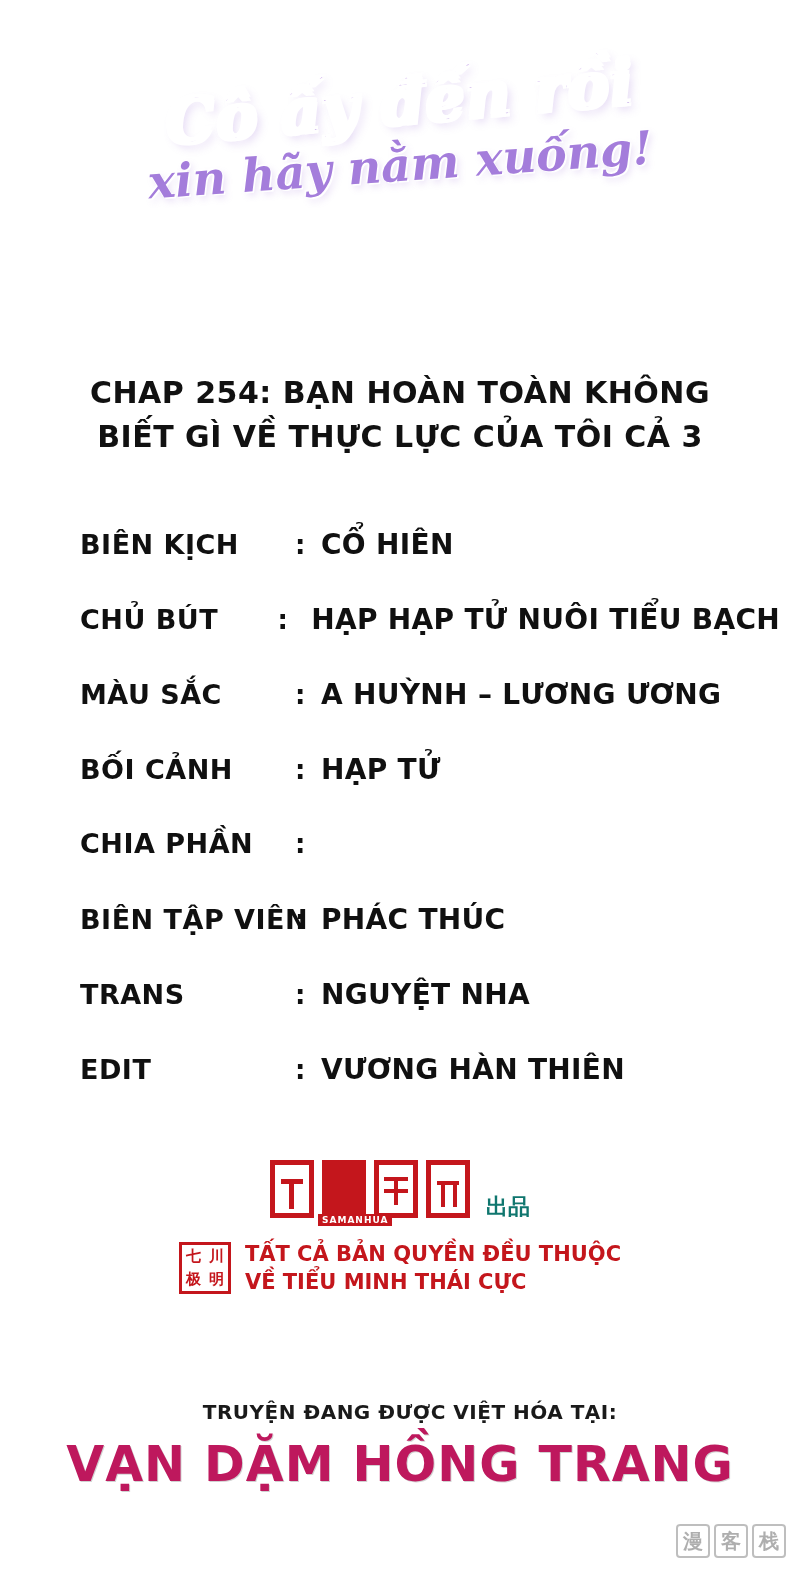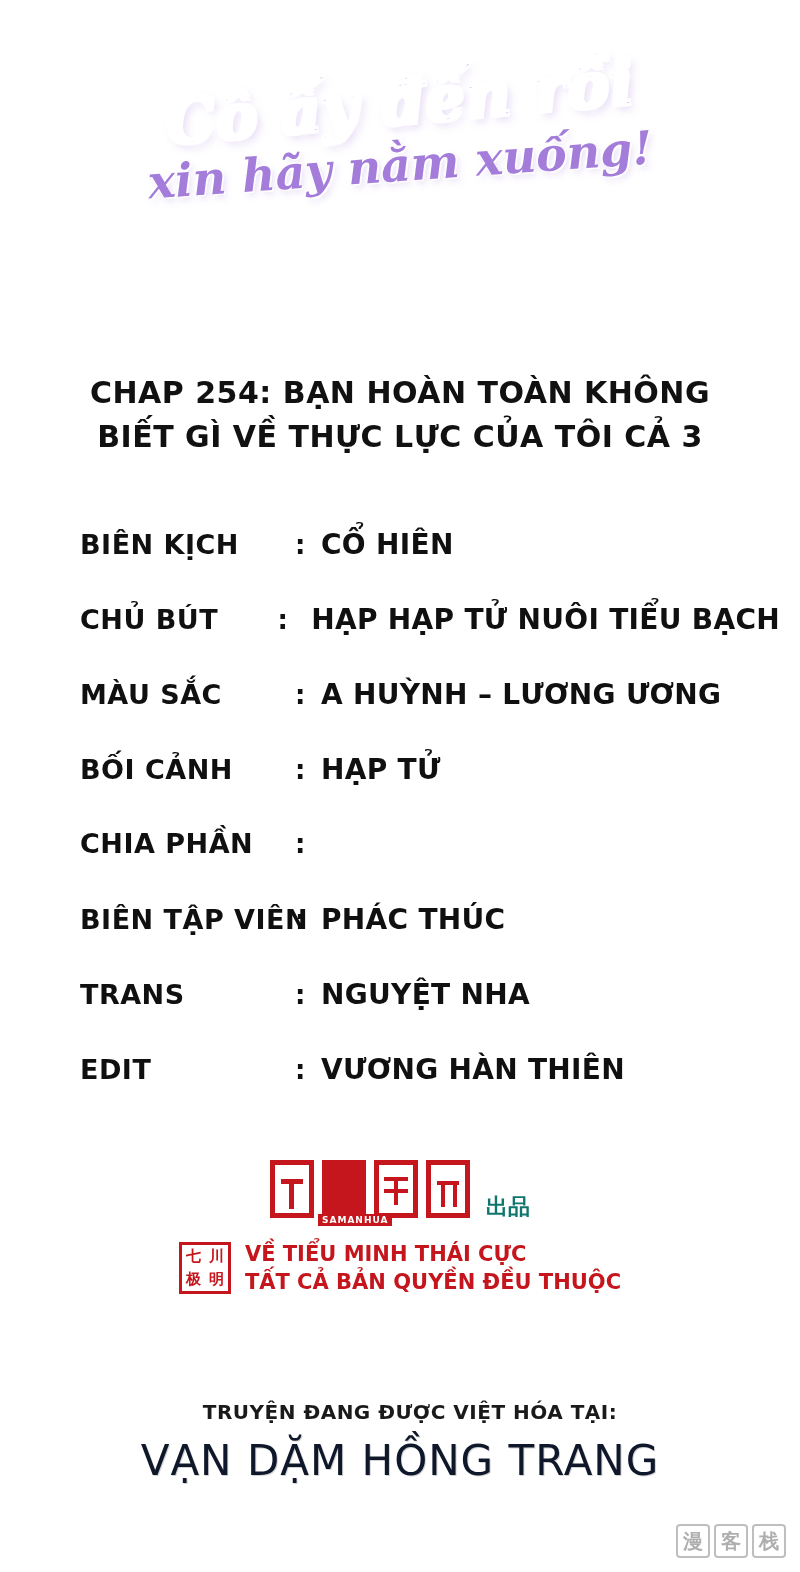--- a/index.html
+++ b/index.html
@@ -221,23 +221,23 @@
     font-size: 20px;
     font-weight: bold;
     color: #1a1a1a;
     letter-spacing: 0.5px;
     text-transform: uppercase;
     padding-left: 20px;
   }
   .trans-group {
     margin-top: 12px;
     font-family: "DejaVu Sans", sans-serif;
-    font-size: 42px;
-    font-weight: normal;
-    color: #0f172a;
+    font-size: 49px;
+    font-weight: bold;
+    color: #be185d;
     letter-spacing: 1px;
     text-transform: uppercase;
     text-shadow: 1px 1px 0 rgba(0,0,0,0.18);
   }
 
   
   .watermark {
     position: absolute;
     right: 14px;
     bottom: 14px;
@@ -348,22 +348,22 @@
   </div>
 
   <div class="pub-copy-row">
     <div class="pub-stamp">
       <span>七</span>
       <span>川</span>
       <span>极</span>
       <span>明</span>
     </div>
     <div class="pub-copy-text">
+      <span>Tất cả bản quyền đều thuộc</span>
       <span>về Tiểu Minh Thái Cực</span>
-      <span>Tất cả bản quyền đều thuộc</span>
     </div>
   </div>
 </div>
 
 <div class="translator">
   <div class="trans-label">Truyện đang được việt hóa tại:</div>
   <div class="trans-group">Vạn dặm hồng trang</div>
 </div>
 
 <div class="watermark">

